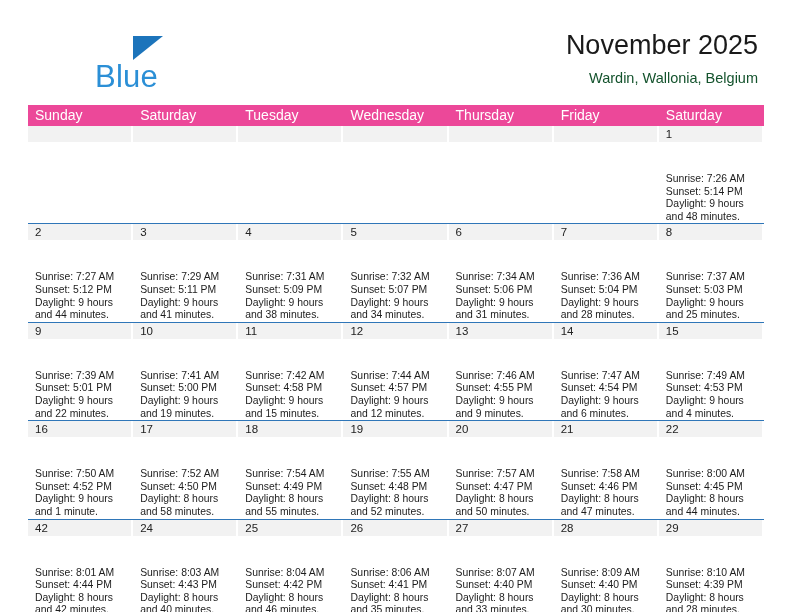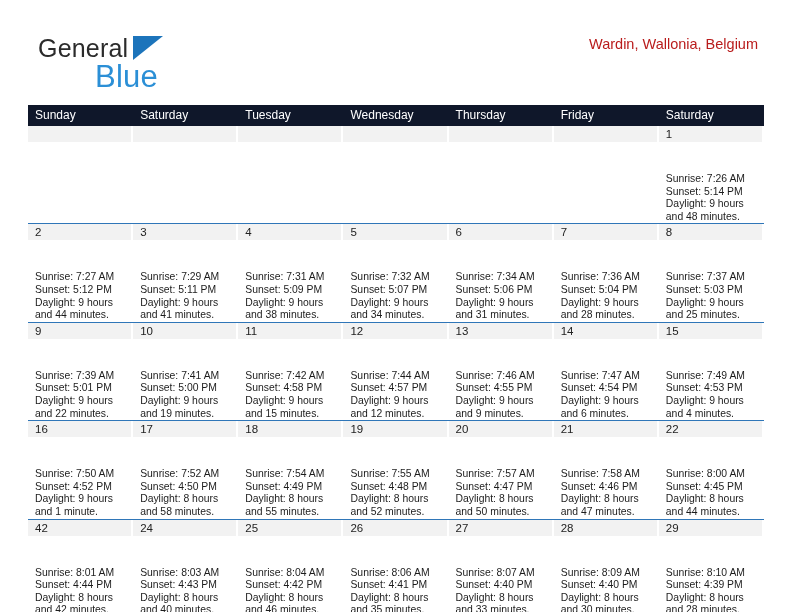--- a/index.html
+++ b/index.html
@@ -58,39 +58,39 @@
   .cal-title {
     font-size: 27px;
     color: #1a1a1a;
     line-height: 34px;
     white-space: nowrap;
     font-weight: normal;
     margin: 0;
   }
   .cal-subtitle {
     font-size: 14.5px;
-    color: #b91c1c;
+    color: #14532d;
     line-height: 22px;
     margin-top: 5px;
     white-space: nowrap;
   }
 
   
   .calendar {
     position: absolute;
     left: 28px;
     top: 105px;
     width: 736px;
     border-collapse: collapse;
     table-layout: fixed;
   }
   .calendar th {
-    background: #0f172a;
+    background: #ec4899;
     color: #ffffff;
-    font-size: 12px;
+    font-size: 14px;
     font-weight: normal;
     text-align: left;
     padding: 4px 0 5px 7px;
     height: 20px;
     line-height: 12px;
   }
   .calendar td {
     vertical-align: top;
     padding: 0;
     border-top: 1px solid #2f76b8;
@@ -119,26 +119,26 @@
   .cell-lines div { white-space: nowrap; }
 </style>
 </head>
 <body>
 
 <div id="page">
 
   <div class="header">
 
     <div class="logo">
-      <span class="logo-general">General</span>
       <span class="logo-tri"></span>
       <span class="logo-blue">Blue</span>
     </div>
 
     <div class="title-block">
+      <h1 class="cal-title">November 2025</h1>
       <div class="cal-subtitle">Wardin, Wallonia, Belgium</div>
     </div>
 
   </div>
 
   <table class="calendar">
     <thead>
       <tr id="header-row">
           <th>Sunday</th>
           <th>Saturday</th>

